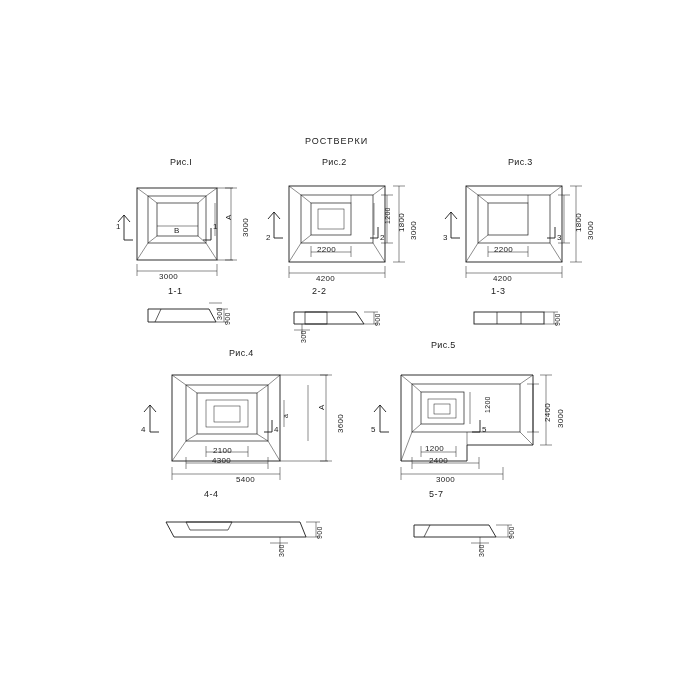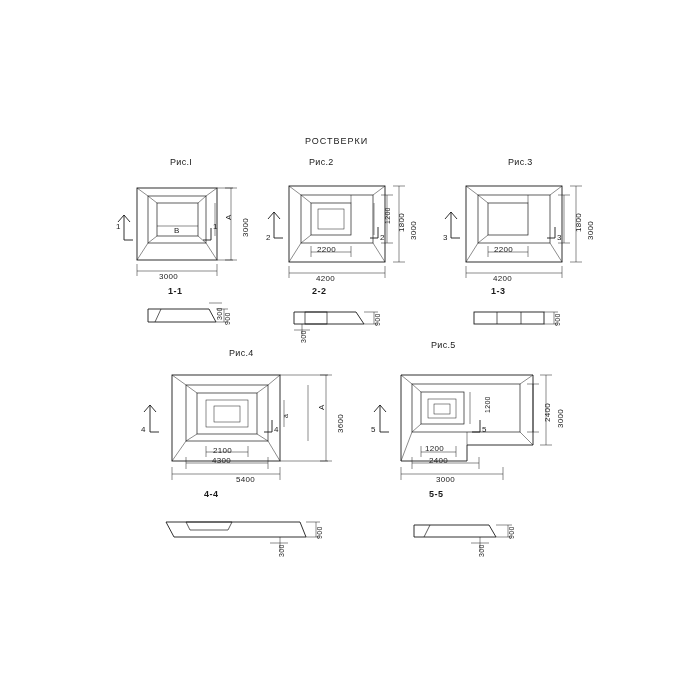--- a/index.html
+++ b/index.html
@@ -26,21 +26,21 @@
   .lbl.big {
     font-size: 9px;
     padding-left: 16px;
   }
   .lbl.title {
     font-size: 9px;
     letter-spacing: 1px;
   }
   .lbl.sec {
     font-size: 9px;
-    font-weight: bold;
+    font-weight: normal;
     letter-spacing: 0.5px;
   }
   .lbl.vert {
     transform-origin: 0 0;
     transform: rotate(-90deg);
   }
   .lbl.tiny {
     font-size: 7px;
   }
   svg {
@@ -296,21 +296,21 @@
   <div class="lbl" style="left:116px; top:222px;">1</div>
   <div class="lbl" style="left:213px; top:222px;">1</div>
   <div class="lbl" style="left:159px; top:272px;">3000</div>
   <div class="lbl" style="left:174px; top:226px;">B</div>
   <div class="lbl vert" style="left:241px; top:237px;">3000</div>
   <div class="lbl vert" style="left:224px; top:220px;">A</div>
   <div class="lbl sec" style="left:168px; top:286px;">1-1</div>
   <div class="lbl vert tiny" style="left:224px; top:325px;">900</div>
   <div class="lbl vert tiny" style="left:216px; top:320px;">300</div>
 
-  <div class="lbl big" style="left:293px; top:157px;">Рис.2</div>
+  <div class="lbl big" style="left:306px; top:157px;">Рис.2</div>
   <div class="lbl" style="left:266px; top:233px;">2</div>
   <div class="lbl" style="left:380px; top:233px;">2</div>
   <div class="lbl" style="left:316px; top:274px;">4200</div>
   <div class="lbl" style="left:317px; top:245px;">2200</div>
   <div class="lbl vert" style="left:409px; top:240px;">3000</div>
   <div class="lbl vert" style="left:397px; top:232px;">1800</div>
   <div class="lbl vert tiny" style="left:384px; top:224px;">1200</div>
   <div class="lbl sec" style="left:312px; top:286px;">2-2</div>
   <div class="lbl vert tiny" style="left:374px; top:326px;">900</div>
   <div class="lbl vert tiny" style="left:300px; top:343px;">300</div>
@@ -340,17 +340,17 @@
 
   <div class="lbl big" style="left:415px; top:340px;">Рис.5</div>
   <div class="lbl" style="left:371px; top:425px;">5</div>
   <div class="lbl" style="left:482px; top:425px;">5</div>
   <div class="lbl" style="left:436px; top:475px;">3000</div>
   <div class="lbl" style="left:429px; top:456px;">2400</div>
   <div class="lbl" style="left:425px; top:444px;">1200</div>
   <div class="lbl vert" style="left:556px; top:428px;">3000</div>
   <div class="lbl vert" style="left:543px; top:422px;">2400</div>
   <div class="lbl vert tiny" style="left:484px; top:413px;">1200</div>
-  <div class="lbl sec" style="left:429px; top:489px;">5-5</div>
+  <div class="lbl sec" style="left:429px; top:489px;">5-7</div>
   <div class="lbl vert tiny" style="left:508px; top:539px;">900</div>
   <div class="lbl vert tiny" style="left:478px; top:557px;">300</div>
 
 </div>
 
 </body></html>

